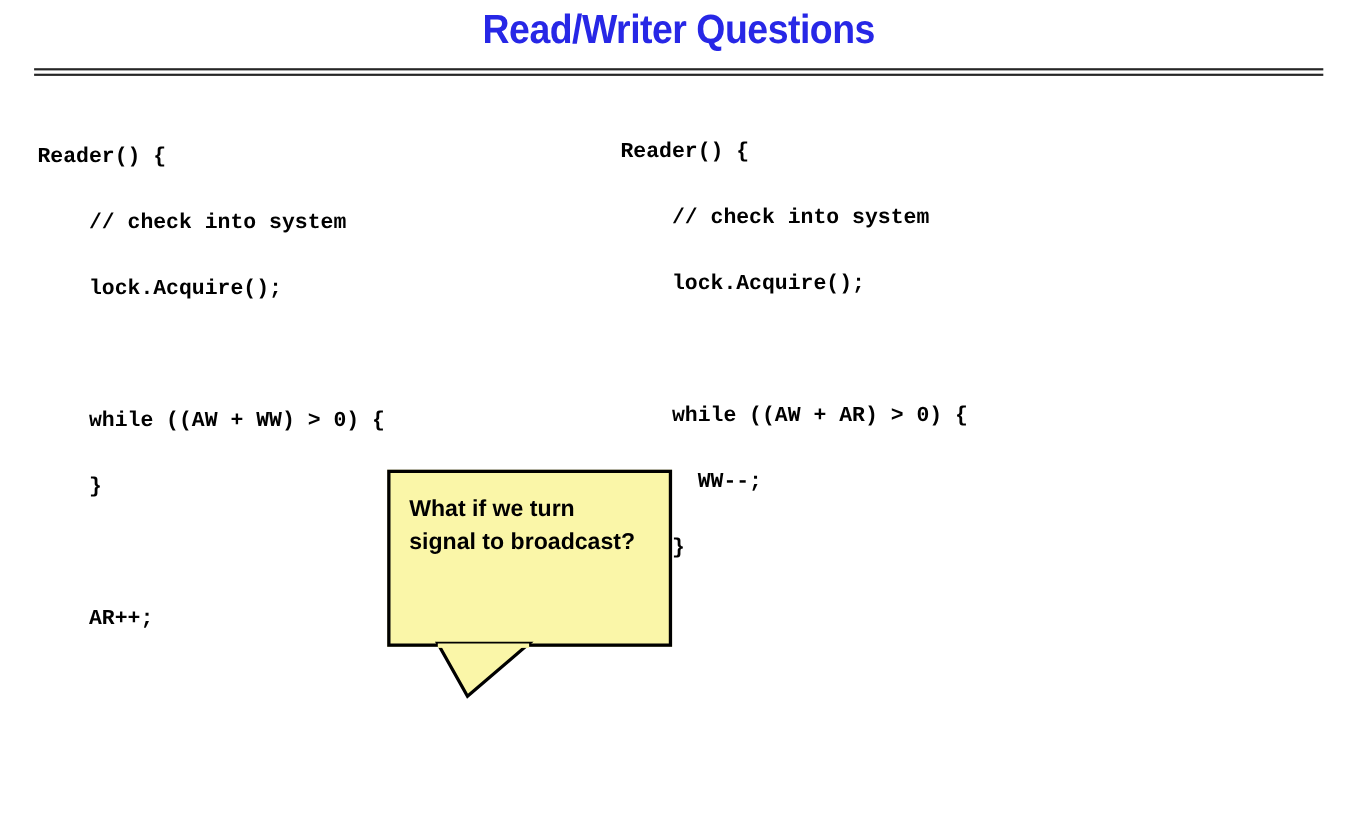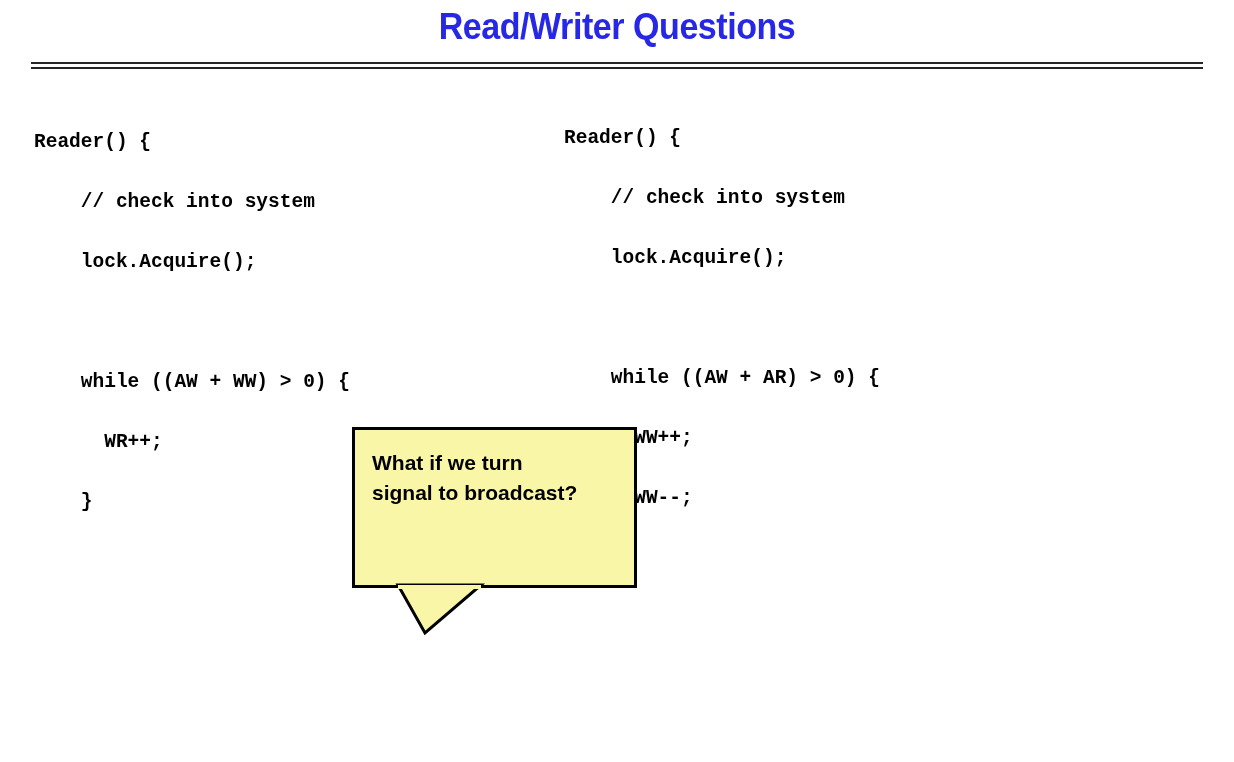--- a/index.html
+++ b/index.html
@@ -72,21 +72,21 @@
     line-height: 20px;
   }
   .code-line { height: 20px; }
   .code-line.blank { height: 20px; }
 
   
   #callout {
     position: absolute;
     left: 352px;
     top: 427px;
-    width: 285px;
+    width: 259px;
     height: 161px;
     background: #FAF6A8;
     border: 3px solid #000000;
     box-sizing: border-box;
     z-index: 20;
   }
   #callout-text {
     position: absolute;
     left: 17px;
     top: 18px;
@@ -117,23 +117,23 @@
   <div class="rule-line rule-top"></div>
   <div class="rule-line rule-bot"></div>
 </div>
 
 <div id="reader-code" class="code-col">
   <div class="code-line">Reader() {</div>
   <div class="code-line">    // check into system</div>
   <div class="code-line">    lock.Acquire();</div>
   <div class="code-line blank"></div>
   <div class="code-line">    while ((AW + WW) &gt; 0) {</div>
-  <div class="code-line">      WR++;</div>
   <div class="code-line">    }</div>
   <div class="code-line blank"></div>
+  <div class="code-line">    AR++;</div>
   
   
   
   
   
   
   
   
   
   
@@ -144,21 +144,20 @@
   
   
 </div>
 
 <div id="writer-code" class="code-col">
   <div class="code-line">Reader() {</div>
   <div class="code-line">    // check into system</div>
   <div class="code-line">    lock.Acquire();</div>
   <div class="code-line blank"></div>
   <div class="code-line">    while ((AW + AR) &gt; 0) {</div>
-  <div class="code-line">      WW++;</div>
   <div class="code-line">      WW--;</div>
   <div class="code-line">    }</div>
   <div class="code-line blank"></div>
   
   
   
   
   
   
   

